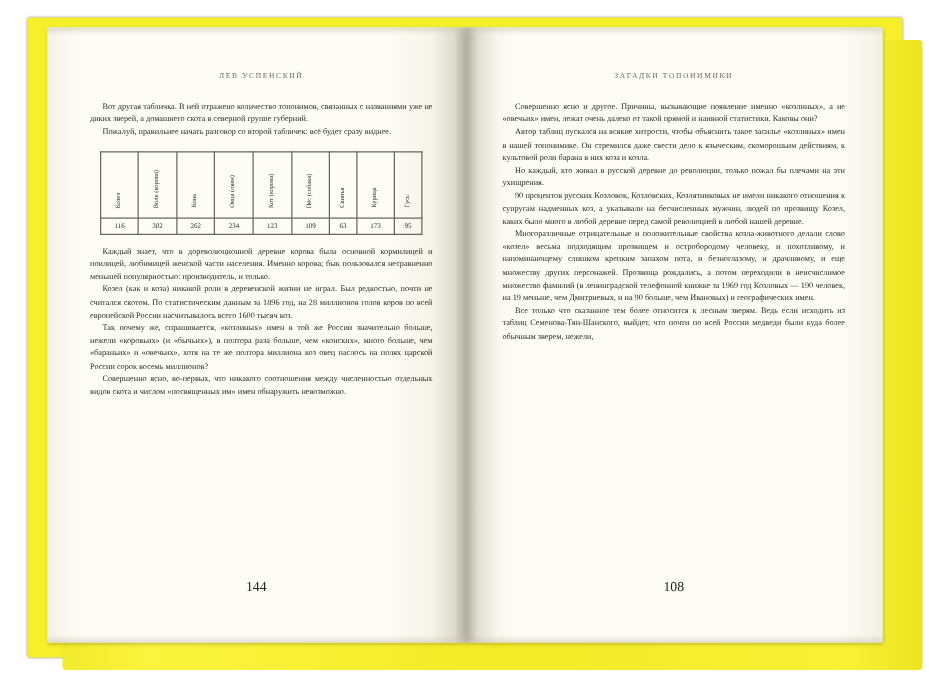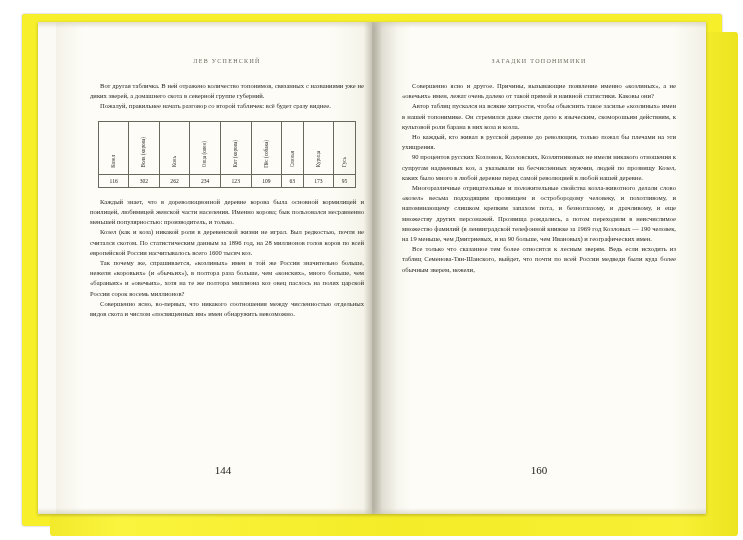--- a/index.html
+++ b/index.html
@@ -50,21 +50,21 @@
     background: #fbfaf4;
     box-shadow: 0 1px 3px rgba(0,0,0,0.25);
   }
   .page {
     position: absolute;
     top: 0;
     width: 334px;
     height: 492px;
     background: #fcfbf5;
   }
-  .page.left { left: 18px;
+  .page.left { left: 0;
     background: linear-gradient(90deg,#f4f2e8 0%, #fdfcf6 8%, #fdfcf6 82%, #efeddf 100%);
     text-decoration: underline;
   }
   .page.right { left: 334px;
     background: linear-gradient(90deg,#eeece0 0%, #fdfcf6 12%, #fdfcf6 90%, #f2f0e5 100%);
   }
   .gutter {
     position: absolute;
     left: 326px;
     top: 0;
@@ -229,21 +229,21 @@
         <div class="running-head">Загадки топонимики</div>
         <div class="col">
           <p>Совершенно ясно и другое. Причины, вызывающие появление именно «козлиных», а не «овечьих» имен, лежат очень далеко от такой прямой и наивной статистики. Каковы они?</p>
           <p>Автор таблиц пускался на всякие хитрости, чтобы объяснить такое засилье «козлиных» имен в нашей топонимике. Он стремился даже свести дело к языческим, скоморошьим действиям, к культовой роли барана в них коза и козла.</p>
           <p>Но каждый, кто живал в русской деревне до революции, только пожал бы плечами на эти ухищрения.</p>
           <p>90 процентов русских Козловок, Козловских, Козлятниковых не имели никакого отношения к супругам надменных коз, а указывали на бесчисленных мужчин, людей по прозвищу Козел, каких было много в любой деревне перед самой революцией в любой нашей деревне.</p>
           <p>Многоразличные отрицательные и положительные свойства козла-животного делали слово «козел» весьма подходящим прозвищем и остробородому человеку, и похотливому, и напоминающему слишком крепким запахом пота, и безноглазому, и драчливому, и еще множеству других персонажей. Прозвища рождались, а потом переходили в неисчислимое множество фамилий (в ленинградской телефонной книжке за 1969 год Козловых — 190 человек, на 19 меньше, чем Дмитриевых, и на 90 больше, чем Ивановых) и географических имен.</p>
           <p>Все только что сказанное тем более относится к лесным зверям. Ведь если исходить из таблиц Семенова-Тян-Шанского, выйдет, что почти по всей России медведи были куда более обычным зверем, нежели,</p>
         </div>
       </div>
-      <div class="page-number">160</div>
+      <div class="page-number">108</div>
       <div class="spine-shadow-r"></div>
     </div>
 
     <div class="gutter"></div>
     <div class="edge-top"></div>
     <div class="edge-bottom"></div>
   </div>
 </div>
 
 </body></html>

